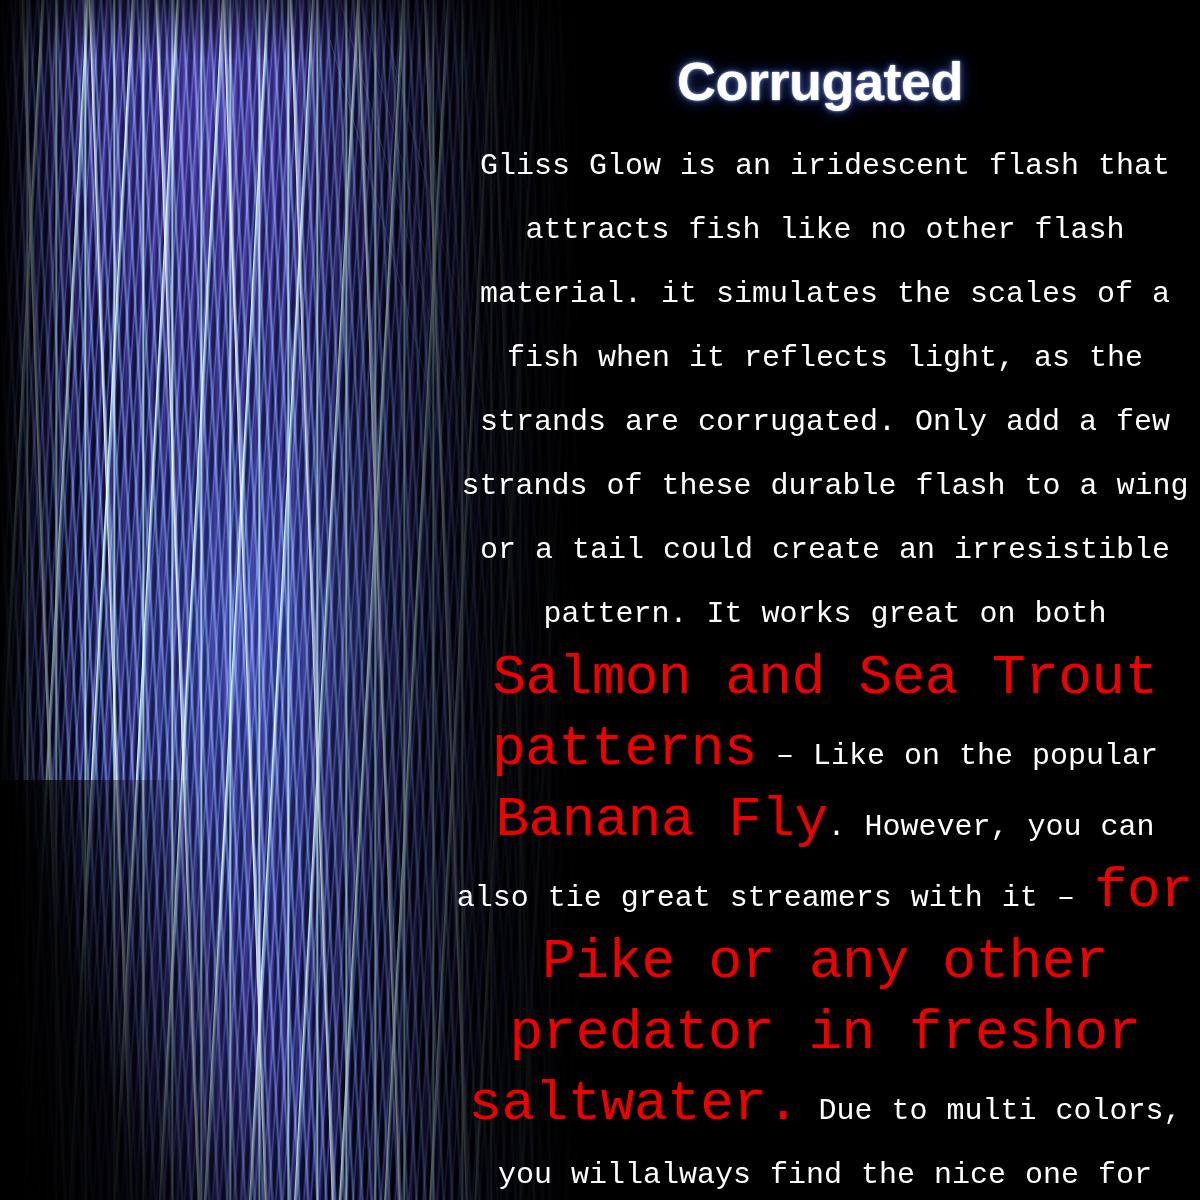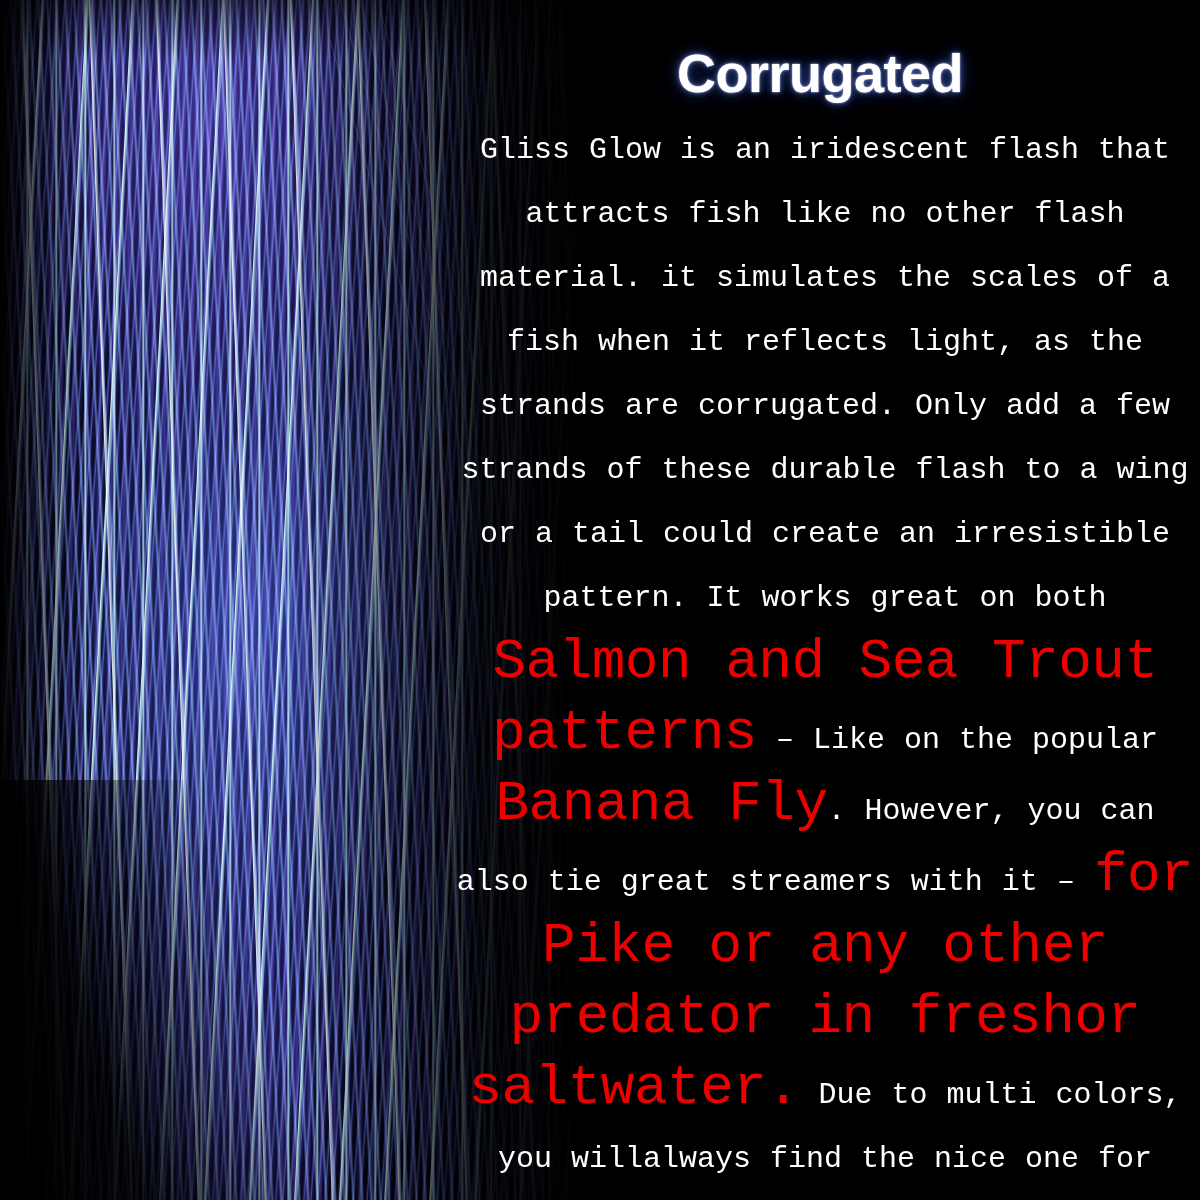--- a/index.html
+++ b/index.html
@@ -144,21 +144,21 @@
     position: absolute;
     left: 440px;
     top: 0;
     width: 760px;
     height: 1200px;
     text-align: center;
     z-index: 5;
   }
 
   .title-small {
-    margin: 4px;
+    margin: 12px;
     padding-top: 42px;
     font-size: 54px;
     font-weight: bold;
     line-height: 1.0;
     letter-spacing: -0.5px;
     color: #ffffff;
     text-shadow:
       0 0 2px #cfd9f5,
       0 0 6px #4a5fa8,
       0 0 14px #1b2a63,

